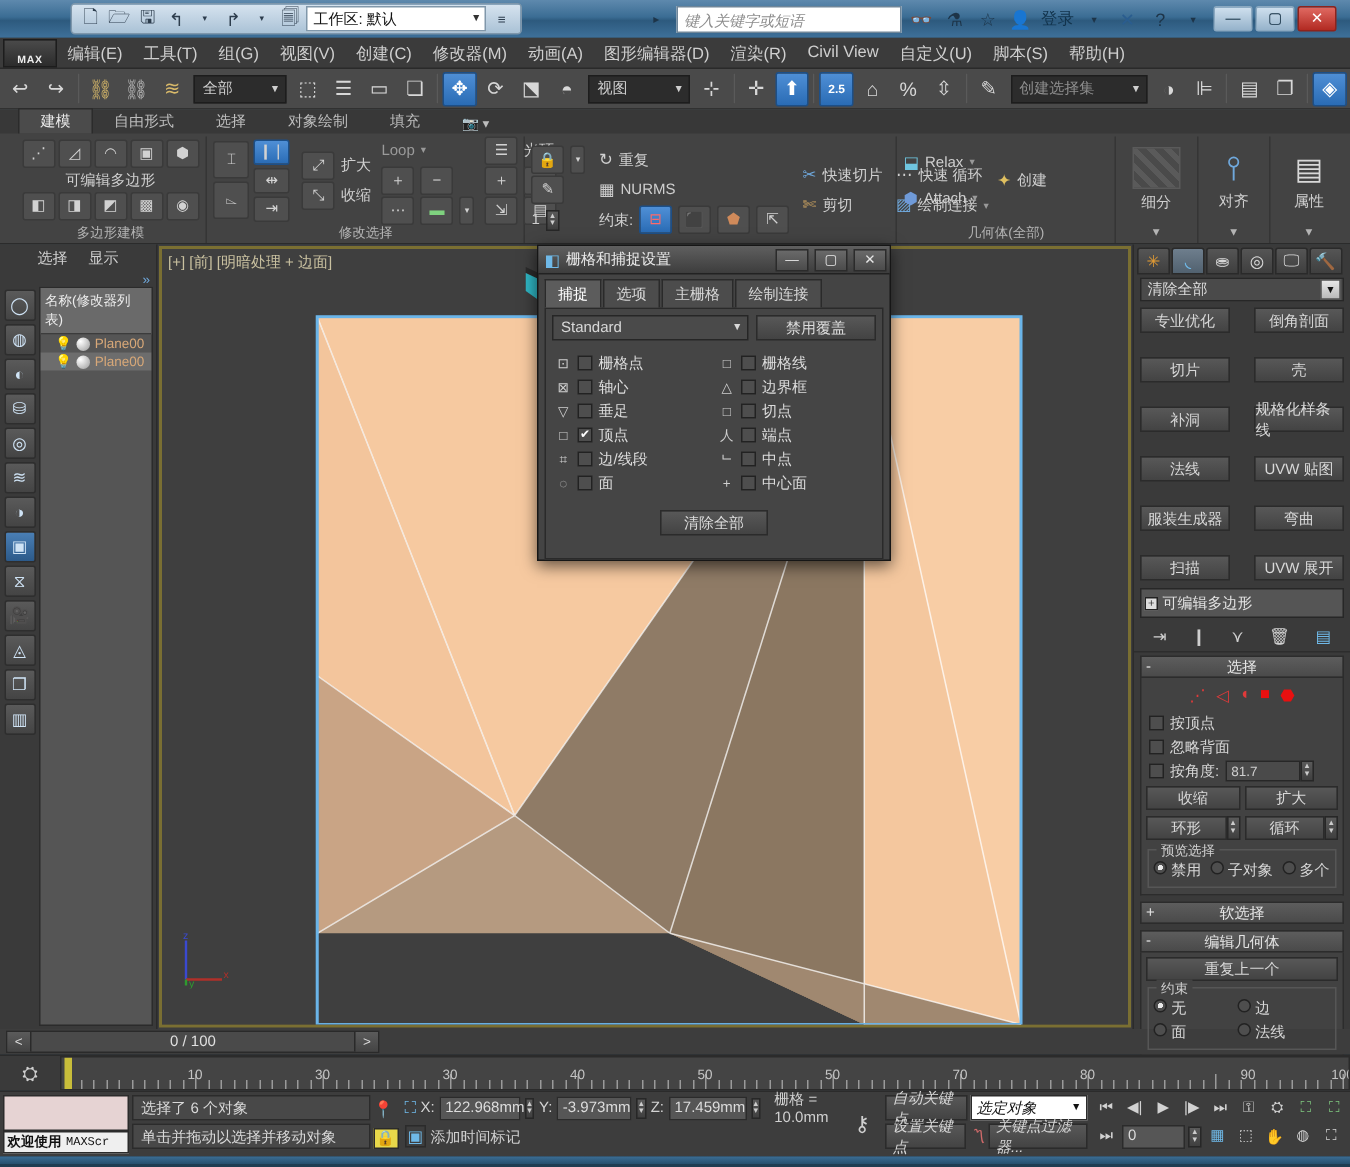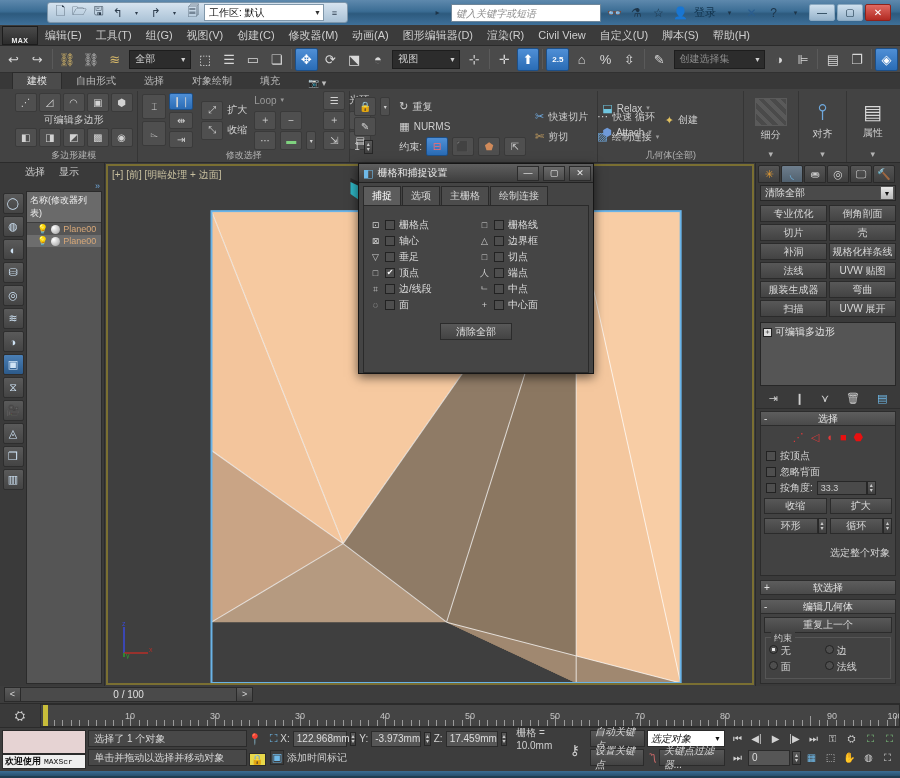--- a/index.html
+++ b/index.html
@@ -114,21 +114,21 @@
   .namerow { display:flex; gap:3px; padding:2px 4px; }
   .namefield { flex:1; height:17px; background:#4a4a4a; border:1px solid #272727; color:#ddd;
                font-size:10px; padding:2px 3px; }
   .swatch { width:17px; height:17px; border:1px solid #222; background:#f0c9a5; }
   .modlist { margin:2px 4px; height:18px; background:#4a4a4a; border:1px solid #272727;
              display:flex; align-items:center; justify-content:space-between; font-size:10px;
              color:#ddd; padding:0 1px 0 4px; }
   .modlist .cv { width:14px;height:14px;background:linear-gradient(180deg,#e8e8e8,#b9b9b9);
                  border:1px solid #555; color:#111; font-size:7px; display:flex;
                  align-items:center; justify-content:center;}
-  .mgrid { display:grid; grid-template-columns:1fr 1fr; gap:2px; padding:2px 4px; }
+  .mgrid { display:grid; grid-template-columns:1fr 1fr; gap:16px; padding:2px 4px; }
   .mbtn { height:17px; background:linear-gradient(180deg,#585858,#434343); border:1px solid #2b2b2b;
           color:#d8d8d8; font-size:10px; display:flex; align-items:center; justify-content:center; }
   .stack { margin:3px 4px; height:76px; background:#555; border:1px solid #272727; padding:2px; }
   .stackitem { display:flex; align-items:center; gap:3px; font-size:10px; color:#e2e2e2; }
   .plusbox { width:9px;height:9px;border:1px solid #222;background:#ddd;color:#111;font-size:7px;
              display:flex;align-items:center;justify-content:center;}
   .stackbtns { display:flex; align-items:center; justify-content:space-around; padding:3px 4px;
                color:#cfcfcf; font-size:11px; border-bottom:1px solid #2d2d2d; }
   .roll { margin:2px 4px; }
   .rollhdr { height:15px; background:linear-gradient(180deg,#5d5d5d,#4a4a4a); border:1px solid #2c2c2c;
@@ -707,21 +707,21 @@
             <span>按顶点</span>
           </div>
           <div class="ckrow">
             <span class="ck"></span>
             <span>忽略背面</span>
           </div>
           <div class="ckrow">
             <span class="ck"></span>
             <span>按角度:</span>
             <span class="spin">
-              <span class="spinf">33.3</span>
+              <span class="spinf">81.7</span>
               <span class="spinb">
                   <span>▴</span>
                   <span>▾</span>
                 </span>
             </span>
           </div>
           <div class="b2">
             <div class="sbtn">收缩</div>
             <div class="sbtn">扩大</div>
           </div>
@@ -734,21 +734,31 @@
                 </div>
               </div>
             <div style="display:flex">
                 <div class="sbtn" style="flex:1">循环</div>
               <div class="spinb" style="height:16px">
                   <span>▴</span>
                   <span>▾</span>
                 </div>
               </div>
           </div>
-          <div style="text-align:right;font-size:10px;color:#d6d6d6;padding:10px 2px 12px 0">选定整个对象</div>
+          <div class="grpbox">
+            <span class="glabel">预览选择</span>
+            <div class="rrow2">
+              <span><span class="radio on"></span>
+                <span>禁用</span></span>
+              <span><span class="radio"></span>
+                <span>子对象</span></span>
+              <span><span class="radio"></span>
+                <span>多个</span></span>
+            </div>
+          </div>
         </div>
       </div>
 
       <div class="roll">
         <div class="rollhdr">
           <span class="pm">+</span>
           <span>软选择</span>
         </div>
       </div>
 
@@ -909,21 +919,21 @@
   <div class="statusbar">
     <div class="sb-listener">
       <div class="sb-l1"></div>
       <div class="sb-l2">
         <span style="font-weight:bold">欢迎使用</span>
         <span style="font-family:'Liberation Mono',monospace;font-size:8px">MAXScr</span>
       </div>
     </div>
 
     <div class="sb-msgs">
-      <div class="sb-msg">选择了 1 个对象</div>
+      <div class="sb-msg">选择了 6 个对象</div>
       <div class="sb-msg">单击并拖动以选择并移动对象</div>
     </div>
 
     <div style="display:flex;flex-direction:column;justify-content:space-around;padding:2px 2px">
       <span style="color:#e06a8a;font-size:11px">📍</span>
       <span style="background:#e8d84a;color:#222;font-size:10px;border:1px solid #2b2b2b;width:17px;text-align:center">🔒</span>
     </div>
 
     <div class="sb-coords">
       <div class="coordrow">
@@ -1011,20 +1021,27 @@
       <div class="dbtn">▢</div>
       <div class="dbtn">✕</div>
     </div>
     <div class="dlg-tabs" id="dialog-tabs">
         <div class="dtab active">捕捉</div>
         <div class="dtab">选项</div>
         <div class="dtab">主栅格</div>
         <div class="dtab">绘制连接</div>
       </div>
     <div class="dlg-body">
+      <div class="dlg-top">
+        <div class="dcombo">
+          <span>Standard</span>
+          <span style="font-size:7px">▼</span>
+        </div>
+        <div class="dovr">禁用覆盖</div>
+      </div>
       <div class="snapgrid" id="snap-grid">
           <div class="snaprow">
             <span class="glyph">⊡</span>
             <span class="ck"></span>
             <span>栅格点</span>
           </div>
           <div class="snaprow">
             <span class="glyph">□</span>
             <span class="ck"></span>
             <span>栅格线</span>

